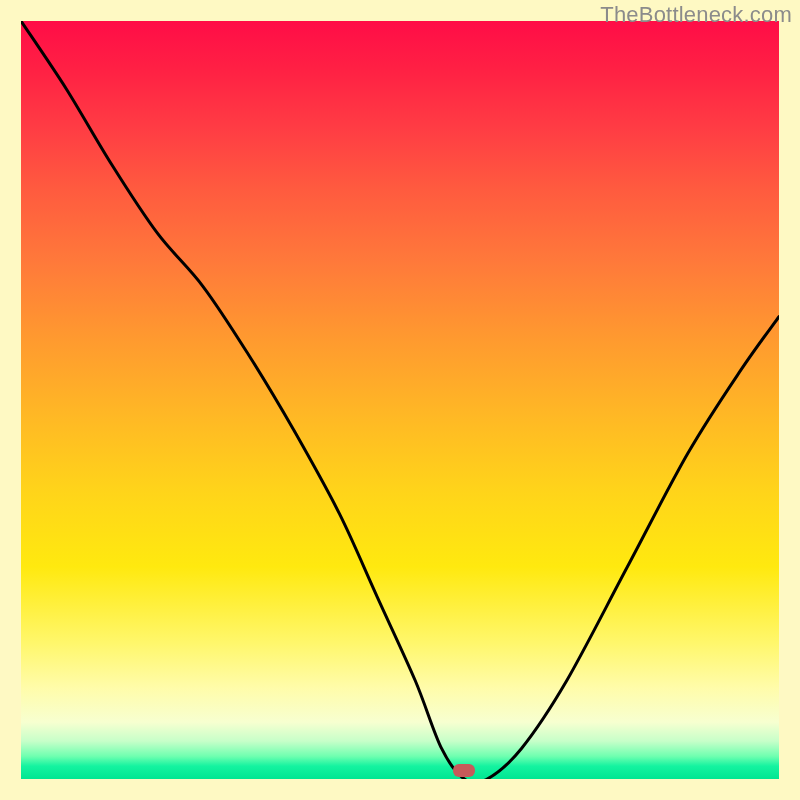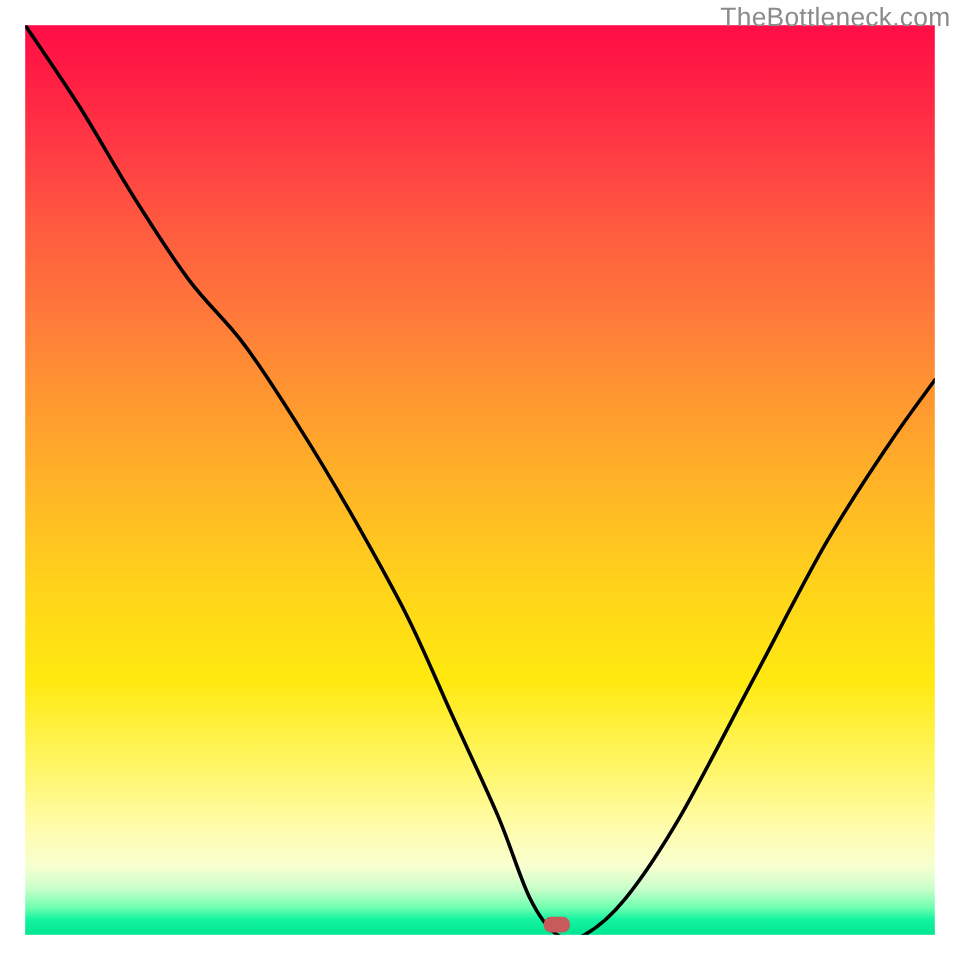--- a/index.html
+++ b/index.html
@@ -8,21 +8,21 @@
     width: 800px;
     height: 800px;
     background: #000;
     overflow: hidden;
     font-family: Arial, Helvetica, sans-serif;
   }
   .frame {
     position: relative;
     width: 800px;
     height: 800px;
-    background: #ffffff;
+    background: #fef9c3;
   }
   .plot-area {
     position: absolute;
     left: 21px;
     top: 21px;
     width: 758px;
     height: 758px;
     
     background: linear-gradient(
       to bottom,

